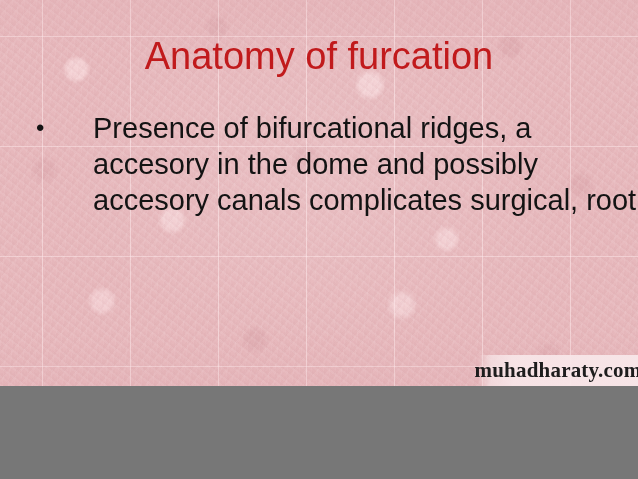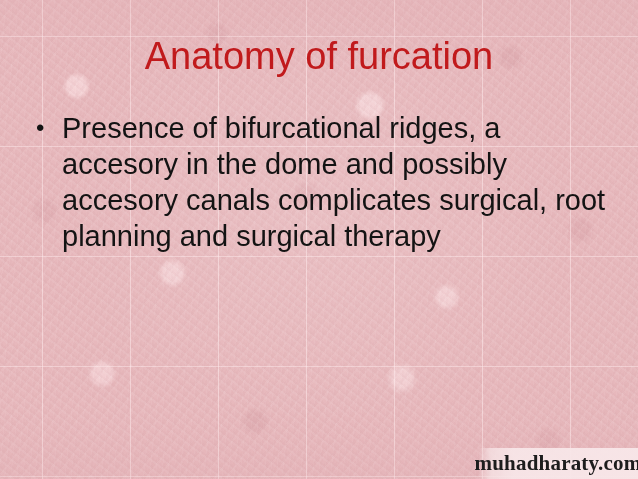--- a/index.html
+++ b/index.html
@@ -4,21 +4,21 @@
 <style>
   html, body {
     margin: 0;
     padding: 0;
     background: #777;
   }
 
   #slide {
     position: relative;
     width: 638px;
-    height: 479px;
+    height: 386px;
     overflow: hidden;
     background-color: #e7b7bb;
     font-family: "Liberation Sans", sans-serif;
     -webkit-font-smoothing: antialiased;
   }
 
   
   .bg-base {
     position: absolute;
     inset: 0;
@@ -119,20 +119,21 @@
     box-sizing: border-box;
   }
 
   .bullet-text {
     flex: 1 1 auto;
   }
 
   .bullet-text .ln {
     display: block;
     white-space: nowrap;
+    margin-left: 31px;
   }
 
   
   #watermark-band {
     position: absolute;
     right: 0;
     bottom: 0;
     width: 160px;
     height: 31px;
     background: linear-gradient(to right,
@@ -165,21 +166,20 @@
 
   <div id="title">Anatomy of furcation</div>
 
   <div id="body-block">
     <div class="bullet-row">
       <span class="bullet-mark">•</span>
       <span class="bullet-text">
         <span class="ln">Presence of bifurcational ridges, a</span>
         <span class="ln">accesory in the dome and possibly</span>
         <span class="ln">accesory canals complicates surgical, root</span>
-        <span class="ln">planning and surgical therapy</span>
       </span>
     </div>
   </div>
 
   <div id="watermark-band">
     <span id="watermark-text">muhadharaty.com</span>
   </div>
 
 </div>
 

